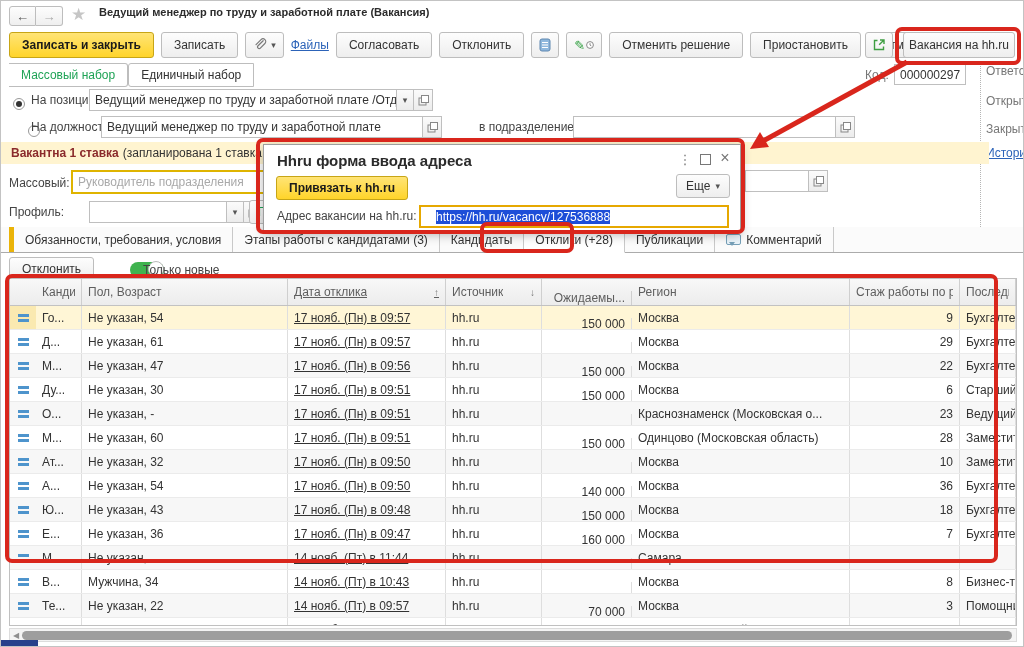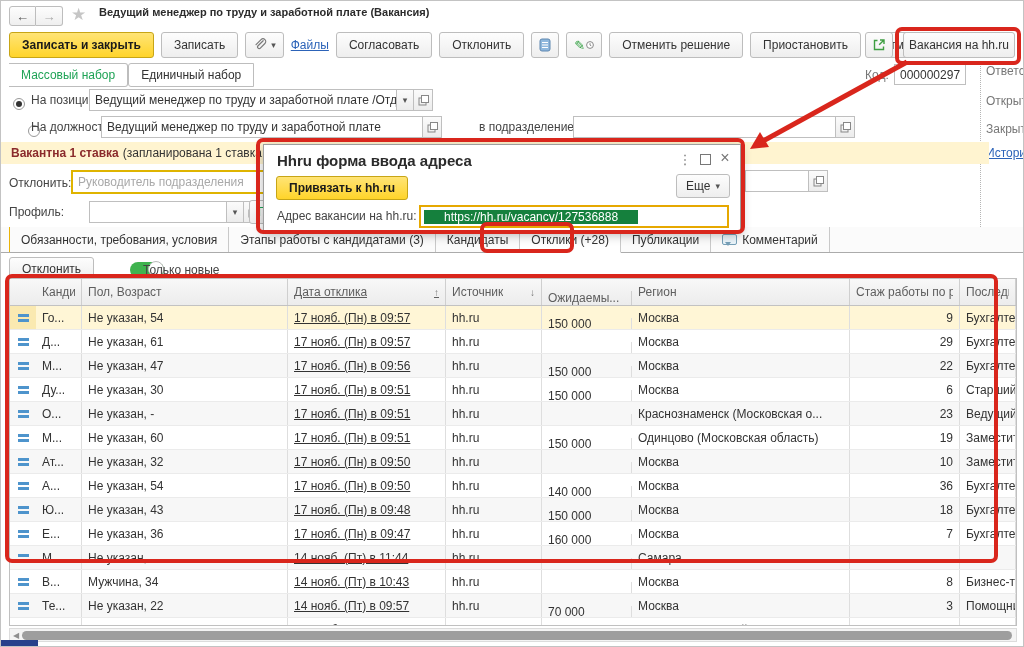--- a/index.html
+++ b/index.html
@@ -38,47 +38,47 @@
   .seg.first{border-radius:3px 0 0 3px;}
   .seg.last{border-radius:0 3px 3px 0;border-left:none;}
   .banner{background:#fff4d0;display:flex;align-items:center;padding-left:10px;}
   .banner b{color:#8a2a2b;margin-right:4px;}
   .dotted-sep{border-left:1px dotted #b5b5b5;width:0;}
   
   .dialog{background:#fff;border:1px solid #9e9e9e;box-shadow:0 3px 10px rgba(0,0,0,.28);z-index:40;}
   .dlg-title{font-size:15px;font-weight:bold;color:#2b2b2b;}
   .dlg-ctl{color:#777;font-size:13px;display:inline-flex;align-items:center;justify-content:center;width:18px;height:16px;}
   .maxbox{width:9px;height:9px;border:1.5px solid #777;display:inline-block;}
-  .sel-text{background:#15803d;color:#fff;padding:0 20px;}
+  .sel-text{background:#1d4ed8;color:#fff;padding:0 0;margin-left:12px;}
   .url-fld{border:2px solid #e6a800;height:23px;display:flex;align-items:center;padding:0 3px;box-sizing:border-box;background:#fff;white-space:nowrap;overflow:hidden;}
   
   .tabbar{display:flex;align-items:flex-end;border-bottom:1px solid #ababab;background:#fbfbfb;padding-left:8px;box-sizing:border-box;}
   .tab{display:flex;align-items:center;height:25px;padding:0 11px;border-right:1px solid #c9c9c9;color:#333;white-space:nowrap;box-sizing:border-box;}
-  .tab:first-child{border-left:1px solid #eab308;}
+  .tab:first-child{border-left:5px solid #eab308;}
   .tab.active{background:#fff;border-top:1px solid #ababab;margin-bottom:-1px;height:26px;border-bottom:1px solid #fff;}
   .bubble-ic{width:13px;height:9px;border:1px solid #76a0b8;background:#eaf4fa;border-radius:2px;position:relative;display:inline-block;margin-right:5px;}
   .bubble-ic::after{content:"";position:absolute;left:2px;bottom:-5px;border:3px solid transparent;border-top:4px solid #76a0b8;}
   
   .toggle{width:34px;height:16px;border-radius:9px;background:#3fb34f;position:relative;display:inline-block;}
   .toggle::after{content:"";position:absolute;right:0;top:-1px;width:16px;height:16px;border-radius:50%;background:#fff;border:1px solid #bbb;box-sizing:border-box;}
   
   .tbl{border:1px solid #c0c0c0;box-sizing:border-box;overflow:hidden;background:#fff;}
   .trow{display:flex;height:23px;border-bottom:1px solid #ebebeb;background:#fff;}
   .trow.alt{background:#f7f7f7;}
   .trow.sel{background:#fff6d6;}
   .trow.sel .c-ic{background:#fae9b0;}
   .thead{display:flex;height:26px;background:linear-gradient(#f8f8f8,#ececec);border-bottom:1px solid #c2c2c2;color:#5e5e5e;}
   .cell{display:flex;align-items:center;padding:0 6px;border-right:1px solid #dedede;overflow:hidden;white-space:nowrap;box-sizing:border-box;}
   .thead .cell{border-right:1px solid #cfcfcf;}
   .c-ic{width:26px;border-right:none !important;justify-content:center;}
   .c-name{width:46px;}
   .c-gender{width:206px;}
   .c-date{width:158px;text-decoration:underline;}
   .c-src{width:96px;}
-  .c-exp{width:90px;margin-top:12px;}
+  .c-exp{width:90px;justify-content:flex-end;margin-top:12px;}
   .c-reg{width:218px;}
   .c-stz{width:110px;justify-content:flex-end;}
   .c-last{flex:1;min-width:0;}
   .sort{margin-left:auto;color:#777;font-size:10px;}
   .dash-ic{width:11px;height:8px;border-top:3px solid #4e94cc;border-bottom:3px solid #4e94cc;box-sizing:border-box;}
   
   .hscroll{display:flex;align-items:center;height:14px;background:#f4f4f4;border:1px solid #dcdcdc;box-sizing:border-box;}
   .scroll-arrow{width:12px;color:#8f8f8f;font-size:8px;text-align:center;}
   .scroll-thumb{height:9px;background:#9e9e9e;border-radius:5px;flex:1;margin-right:4px;}
   
@@ -191,21 +191,21 @@
       </svg>
   </div>
 
   
   <div class="banner abs" style="left:0;top:141px;width:978px;height:22px;">
     <b>Вакантна 1 ставка</b>
     <span>(запланирована 1 ставка, занят</span>
   </div>
 
   
-  <span class="abs lbl" style="left:8px;top:175px;">Отклонить:</span>
+  <span class="abs lbl" style="left:8px;top:175px;">Массовый:</span>
   <div class="fld warn abs" style="left:70px;top:169px;width:212px;">
     <span class="placeholder">Руководитель подразделения</span>
   </div>
   <span class="abs lbl" style="left:8px;top:204px;">Профиль:</span>
   <div class="fld abs" style="left:88px;top:200px;width:138px;"></div>
   <div class="mini-btn abs" style="left:226px;top:200px;">▾</div>
   <div class="mini-btn abs" style="left:243px;top:200px;width:19px;">
     <svg width="11" height="11" viewBox="0 0 11 11">
         <rect x="1" y="3" width="7" height="7" fill="none" stroke="#888"></rect>
         <rect x="3.5" y="0.5" width="7" height="7" fill="#fff" stroke="#888"></rect>
@@ -369,21 +369,21 @@
         <div class="trow">
           <div class="cell c-ic">
             <span class="dash-ic"></span>
           </div>
           <div class="cell c-name">М...</div>
           <div class="cell c-gender">Не указан, 60</div>
           <div class="cell c-date">17 нояб. (Пн) в 09:51</div>
           <div class="cell c-src">hh.ru</div>
           <div class="cell c-exp">150 000</div>
           <div class="cell c-reg">Одинцово (Московская область)</div>
-          <div class="cell c-stz">19</div>
+          <div class="cell c-stz">28</div>
           <div class="cell c-last">Заместител</div>
         </div>
         <div class="trow alt">
           <div class="cell c-ic">
             <span class="dash-ic"></span>
           </div>
           <div class="cell c-name">Ат...</div>
           <div class="cell c-gender">Не указан, 32</div>
           <div class="cell c-date">17 нояб. (Пн) в 09:50</div>
           <div class="cell c-src">hh.ru</div>

